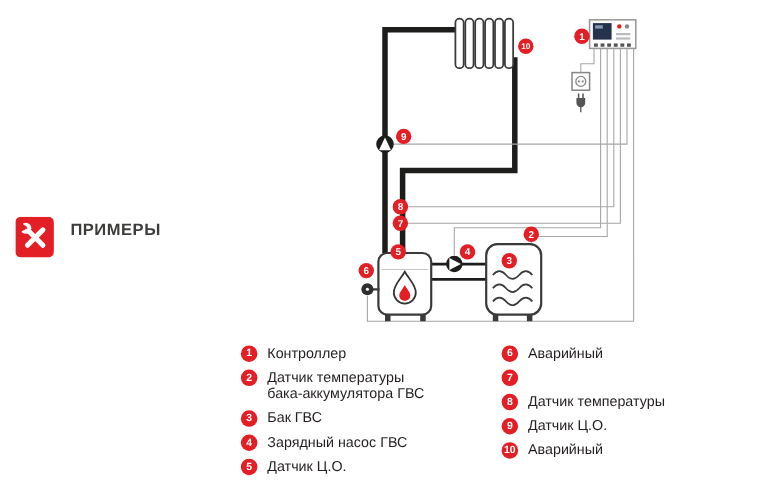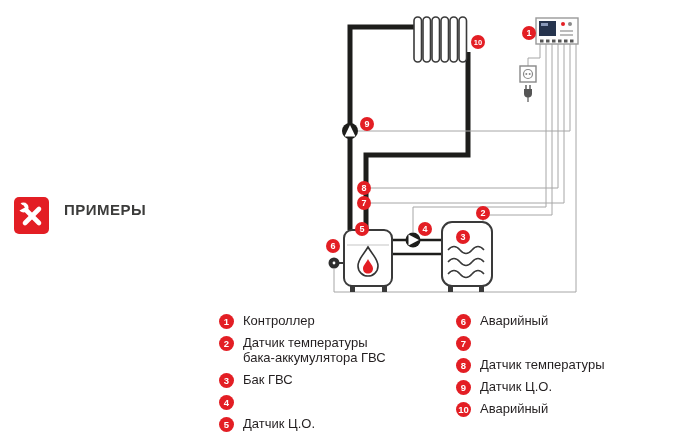--- a/index.html
+++ b/index.html
@@ -207,20 +207,21 @@
     <span class="lbadge">2</span>
     <span class="llabel">Датчик температуры
 бака-аккумулятора ГВС</span>
   </div>
   <div class="legend-row">
     <span class="lbadge">3</span>
     <span class="llabel">Бак ГВС</span>
   </div>
   <div class="legend-row">
     <span class="lbadge">4</span>
+    <span class="llabel">Зарядный насос ГВС</span>
   </div>
   <div class="legend-row">
     <span class="lbadge">5</span>
     <span class="llabel">Датчик Ц.О.</span>
   </div>
 </div>
 
 <div class="legend right">
   <div class="legend-row">
     <span class="lbadge">6</span>

